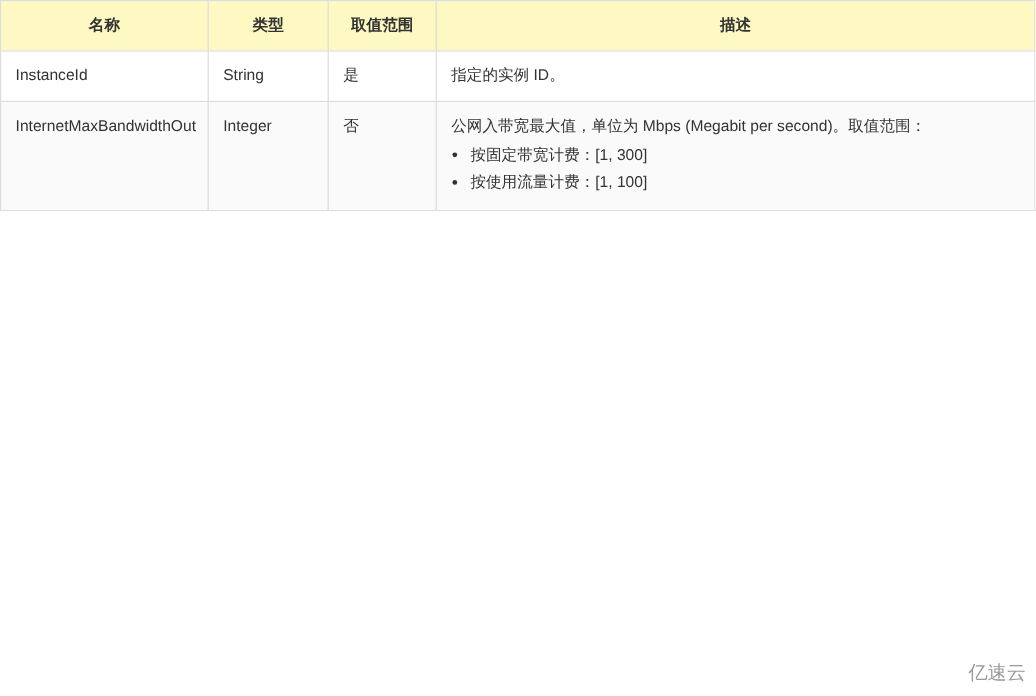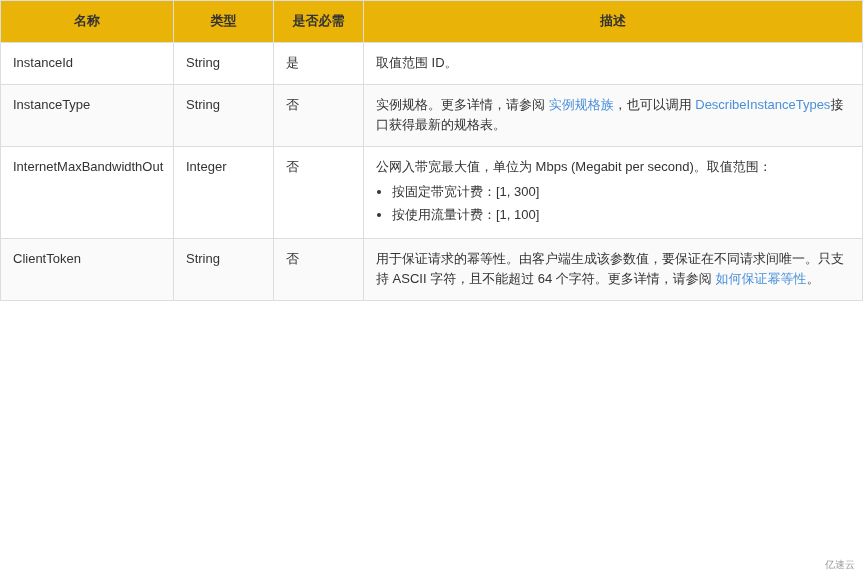--- a/index.html
+++ b/index.html
@@ -14,21 +14,21 @@
       border-collapse: collapse;
       table-layout: fixed;
     }
     th, td {
       border: 1px solid #ddd;
       padding: 10px 12px;
       vertical-align: top;
       line-height: 1.6;
     }
     thead th {
-      background-color: #eab308;
+      background-color: #fef9c3;
       font-weight: 600;
       color: #333;
       font-size: 13px;
     }
     tbody tr td {
       background: #fff;
     }
     tbody tr:nth-child(even) td {
       background: #fafafa;
     }
@@ -45,61 +45,49 @@
       padding: 0;
     }
     ul li {
       list-style: disc;
       margin: 2px 0;
     }
     .watermark {
       position: fixed;
       bottom: 8px;
       right: 8px;
-      font-size: 10px;
+      font-size: 16px;
       color: #999;
       text-align: right;
     }
   </style>
 </head>
 <body>
 
 <table>
   <thead>
     <tr>
       <th class="col-name">名称</th>
       <th class="col-type">类型</th>
-      <th class="col-required">是否必需</th>
+      <th class="col-required">取值范围</th>
       <th class="col-desc">描述</th>
     </tr>
   </thead>
   <tbody id="table-body">
       <tr>
         <td class="col-name">InstanceId</td>
         <td class="col-type">String</td>
         <td class="col-required">是</td>
-        <td class="col-desc">取值范围 ID。</td>
-      </tr>
-      <tr>
-        <td class="col-name">InstanceType</td>
-        <td class="col-type">String</td>
-        <td class="col-required">否</td>
-        <td class="col-desc"><span>实例规格。更多详情，请参阅 </span><a href="#">实例规格族</a><span>，也可以调用 </span><a href="#">DescribeInstanceTypes</a><span>接口获得最新的规格表。</span></td>
+        <td class="col-desc">指定的实例 ID。</td>
       </tr>
       <tr>
         <td class="col-name">InternetMaxBandwidthOut</td>
         <td class="col-type">Integer</td>
         <td class="col-required">否</td>
         <td class="col-desc"><span>公网入带宽最大值，单位为 Mbps (Megabit per second)。取值范围：</span><ul>
             <li>按固定带宽计费：[1, 300]</li>
             <li>按使用流量计费：[1, 100]</li>
           </ul></td>
       </tr>
-      <tr>
-        <td class="col-name">ClientToken</td>
-        <td class="col-type">String</td>
-        <td class="col-required">否</td>
-        <td class="col-desc"><span>用于保证请求的幂等性。由客户端生成该参数值，要保证在不同请求间唯一。只支持 ASCII 字符，且不能超过 64 个字符。更多详情，请参阅 </span><a href="#">如何保证幂等性</a><span>。</span></td>
-      </tr>
     </tbody>
 </table>
 
 <div class="watermark">亿速云</div>
 
 </body></html>

